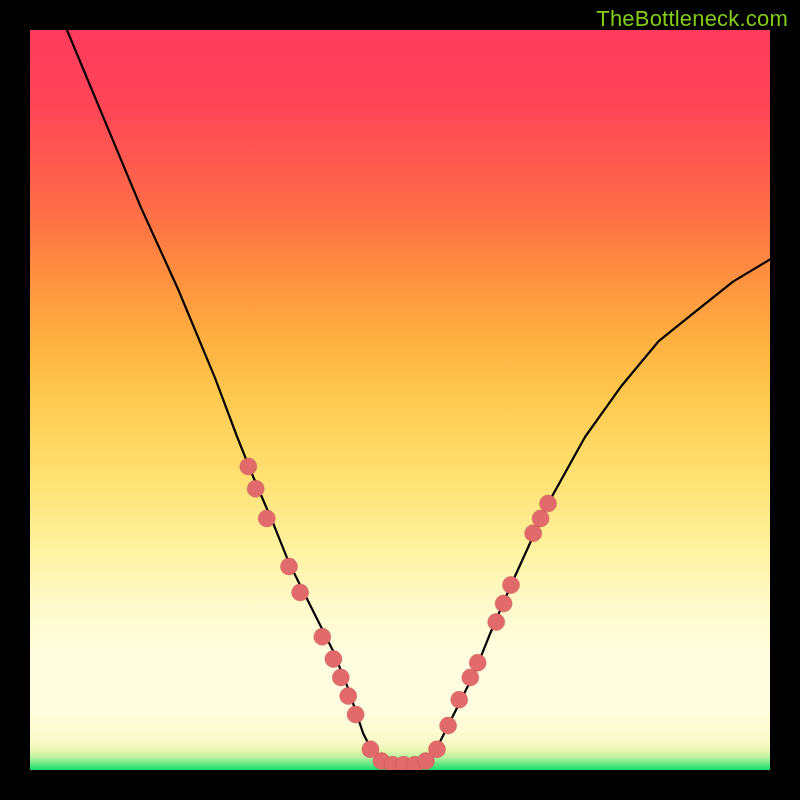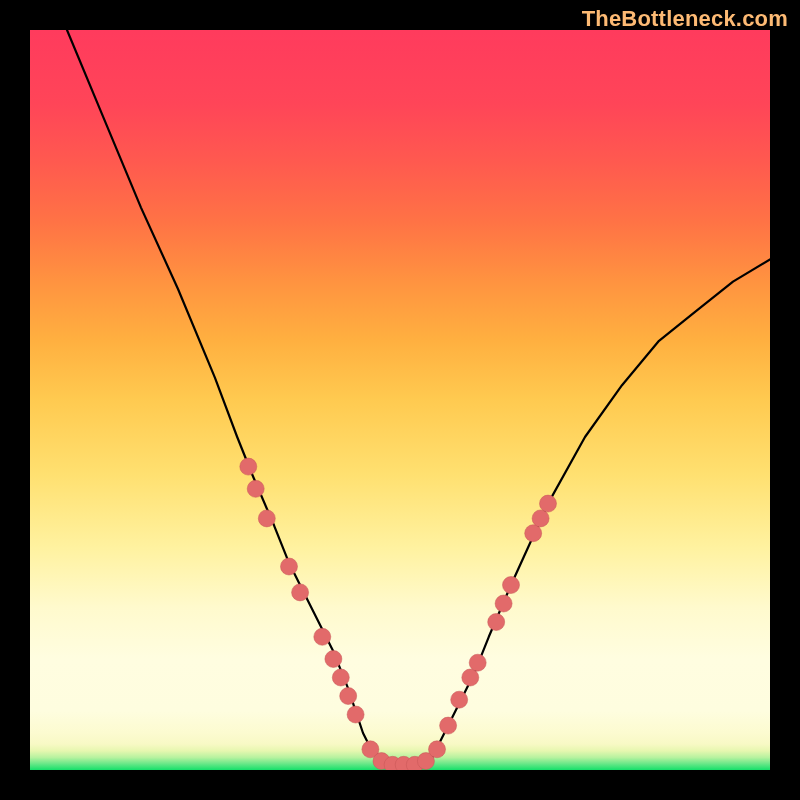--- a/index.html
+++ b/index.html
@@ -47,23 +47,23 @@
       #ff7345 74%,
       #ff5a4f 82%,
       #ff4558 90%,
       #ff3b5d 100%
     );
   }
   .watermark {
     position: absolute;
     top: 6px;
     right: 12px;
-    color: #fdba74;
+    color: #84cc16;
     font-size: 22px;
-    font-weight: 700;
+    font-weight: 400;
     letter-spacing: 0.2px;
   }
   svg.curve {
     position: absolute;
     inset: 0;
   }
   .curve-path {
     fill: none;
     stroke: #000;
     stroke-width: 2.2;

